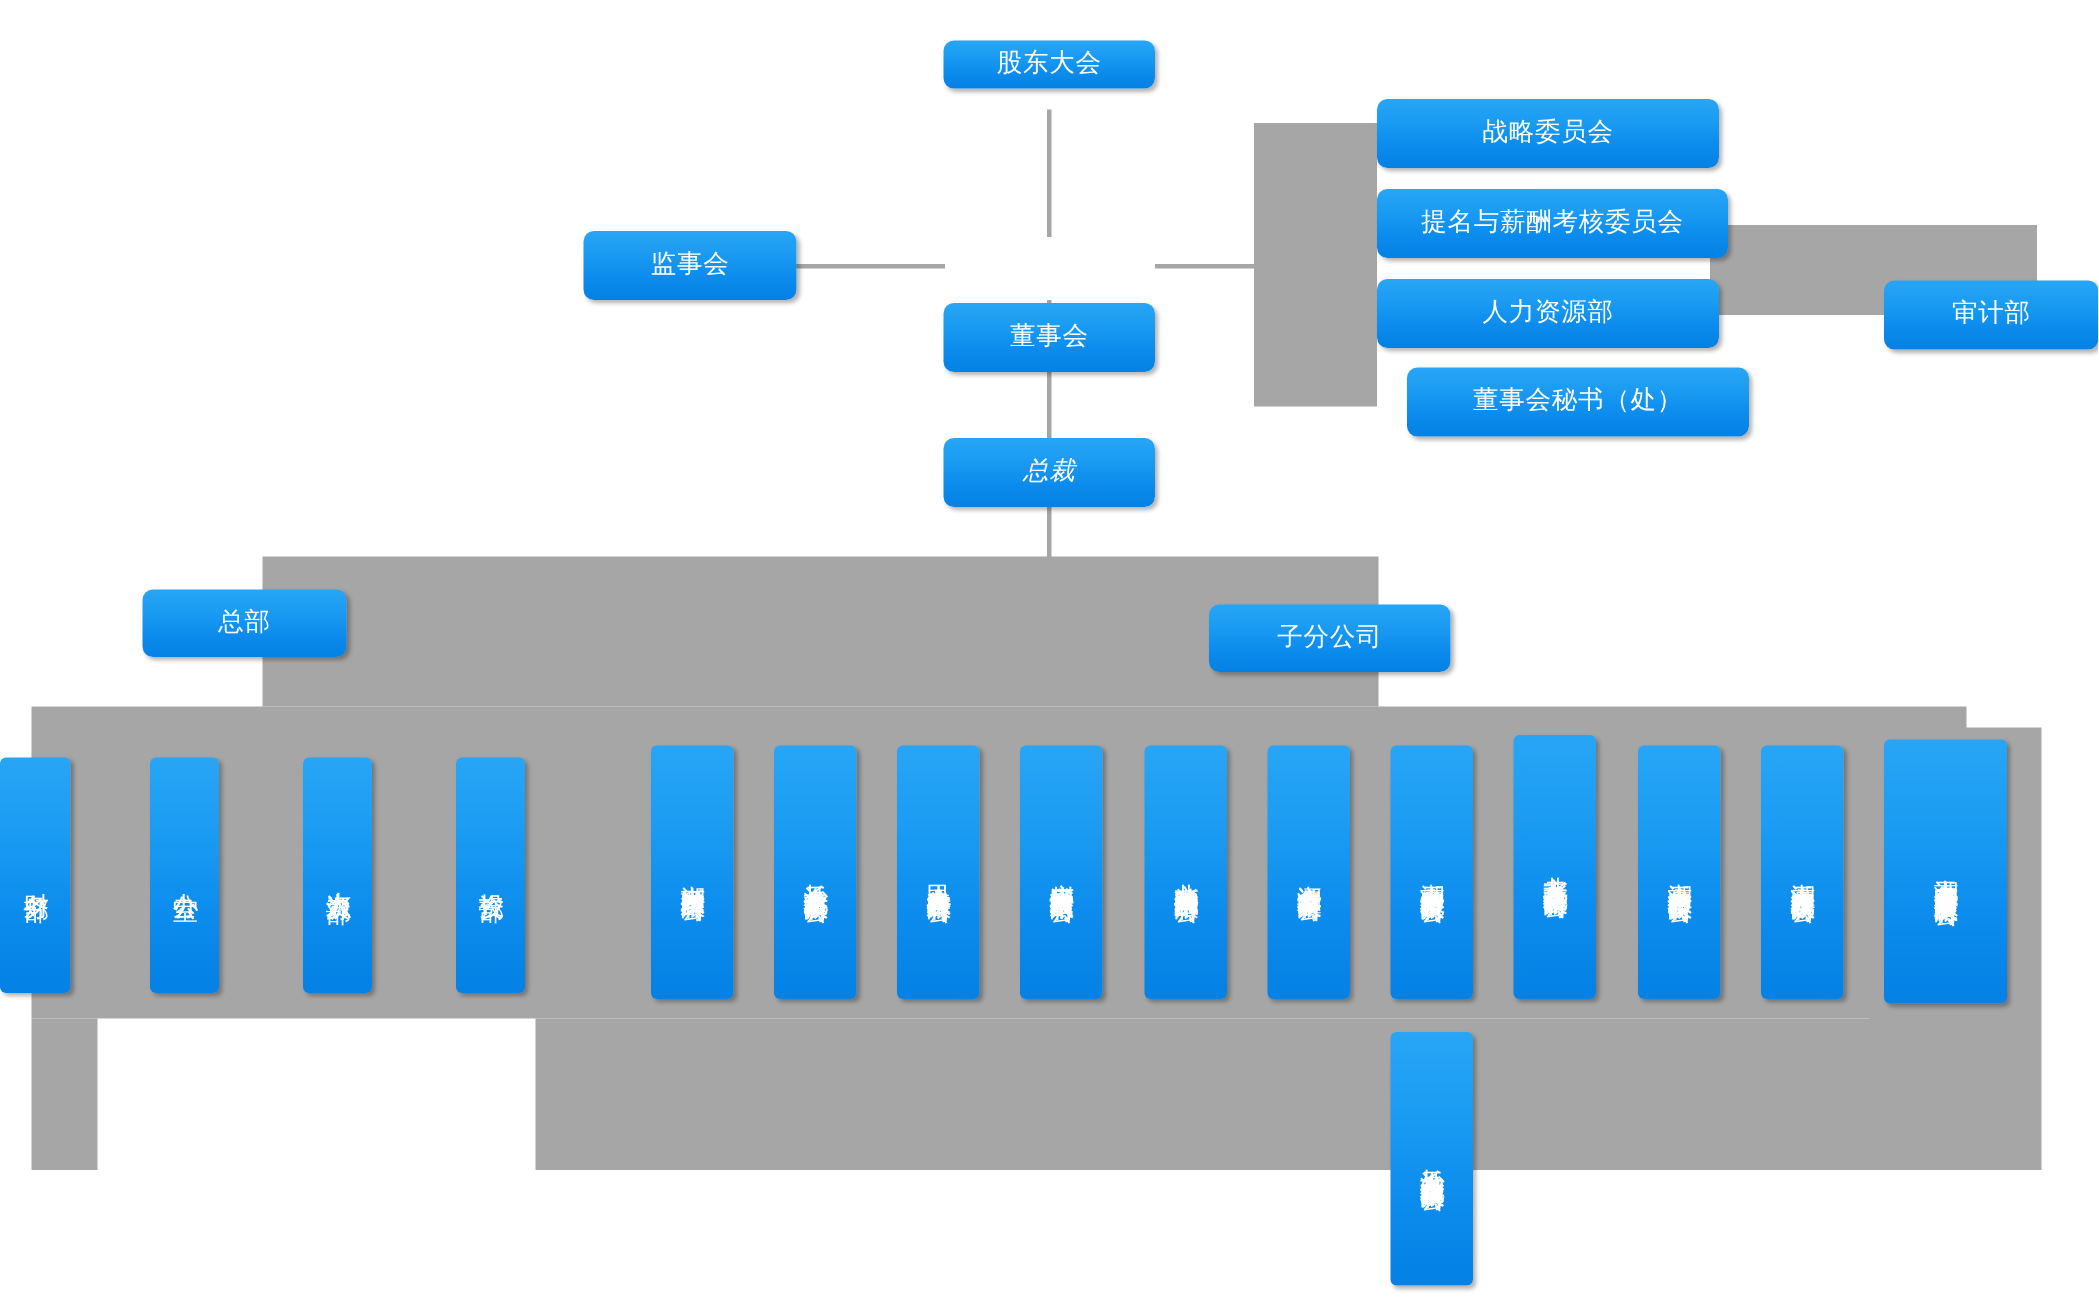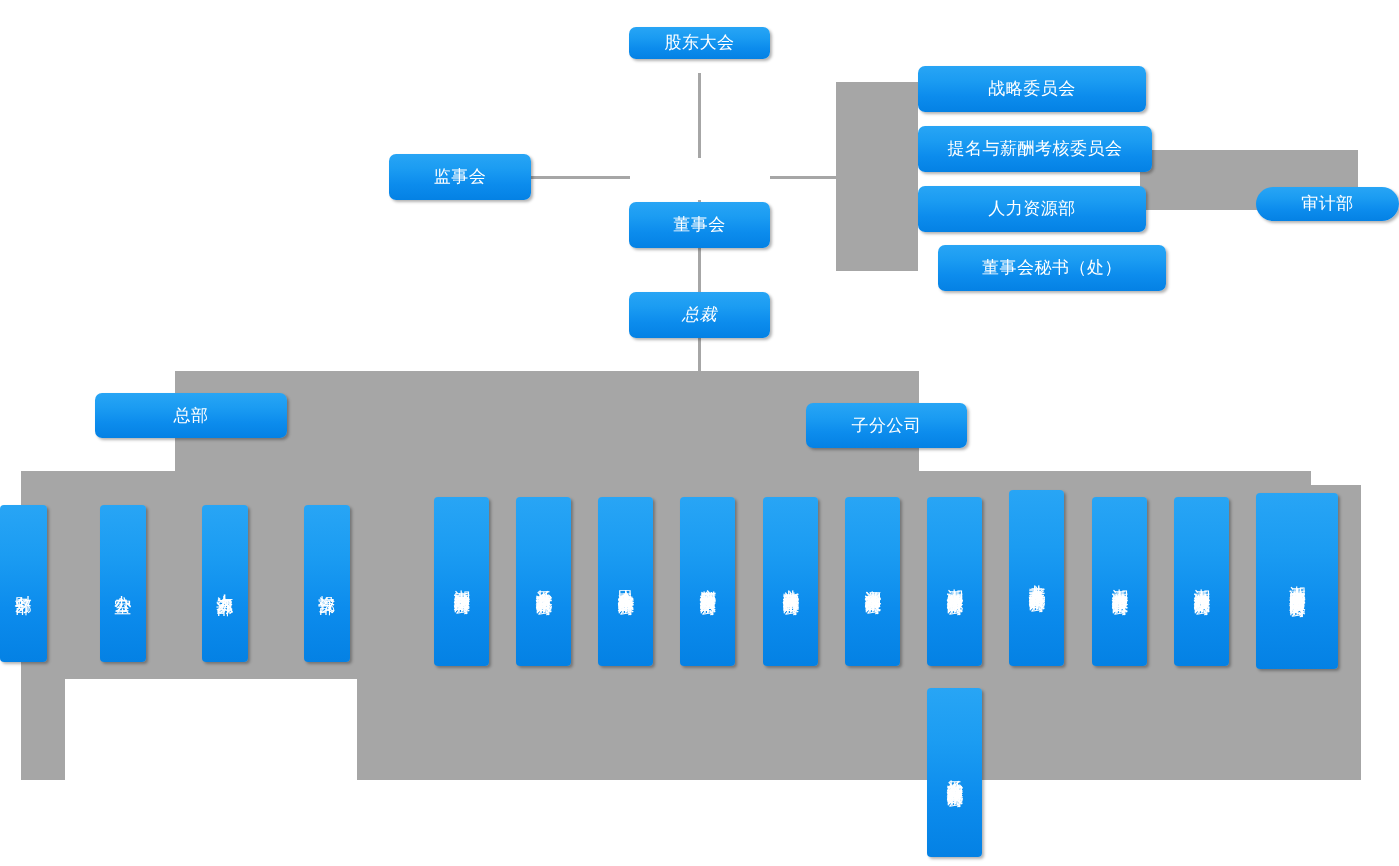--- a/index.html
+++ b/index.html
@@ -108,38 +108,38 @@
   </div>
 
   <div class="node h-node" style="left:350px; top:154px; width:142px; height:46px;margin-left:39px;">
     <span>监事会</span>
   </div>
 
   <div class="node h-node" style="left:629px; top:292px; width:141px; height:46px;font-style:italic;">
     <span>总裁</span>
   </div>
 
-  <div class="node h-node" style="left:1256px; top:187px; width:143px; height:34px;border-radius:18px;">
+  <div class="node h-node" style="left:1256px; top:187px; width:143px; height:46px;">
     <span>审计部</span>
   </div>
 
   <div class="node h-node" style="left:918px; top:66px; width:228px; height:46px;">
     <span>战略委员会</span>
   </div>
   <div class="node h-node" style="left:918px; top:126px; width:234px; height:46px;justify-content:center;">
     <span>提名与薪酬考核委员会</span>
   </div>
   <div class="node h-node" style="left:918px; top:186px; width:228px; height:46px;">
     <span>人力资源部</span>
   </div>
   <div class="node h-node" style="left:918px; top:245px; width:228px; height:46px;margin-left:20px;">
     <span>董事会秘书（处）</span>
   </div>
 
-  <div class="node h-node" style="left:95px; top:393px; width:192px; height:45px;">
+  <div class="node h-node" style="left:95px; top:393px; width:136px; height:45px;">
     <span>总部</span>
   </div>
   <div class="node h-node" style="left:806px; top:403px; width:161px; height:45px;">
     <span>子分公司</span>
   </div>
 
   <div class="node v-node sq" style="left:0px; top:505px; width:47px; height:157px;">
     <span>财务部</span>
   </div>
   <div class="node v-node sq" style="left:100px; top:505px; width:46px; height:157px;">

